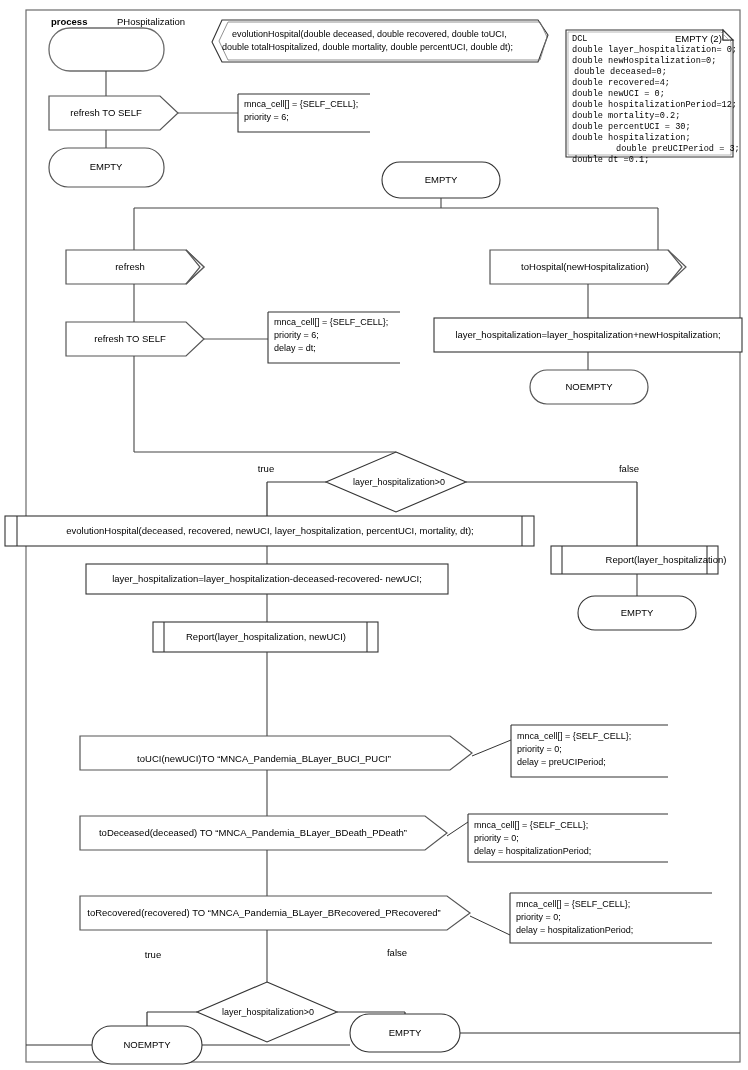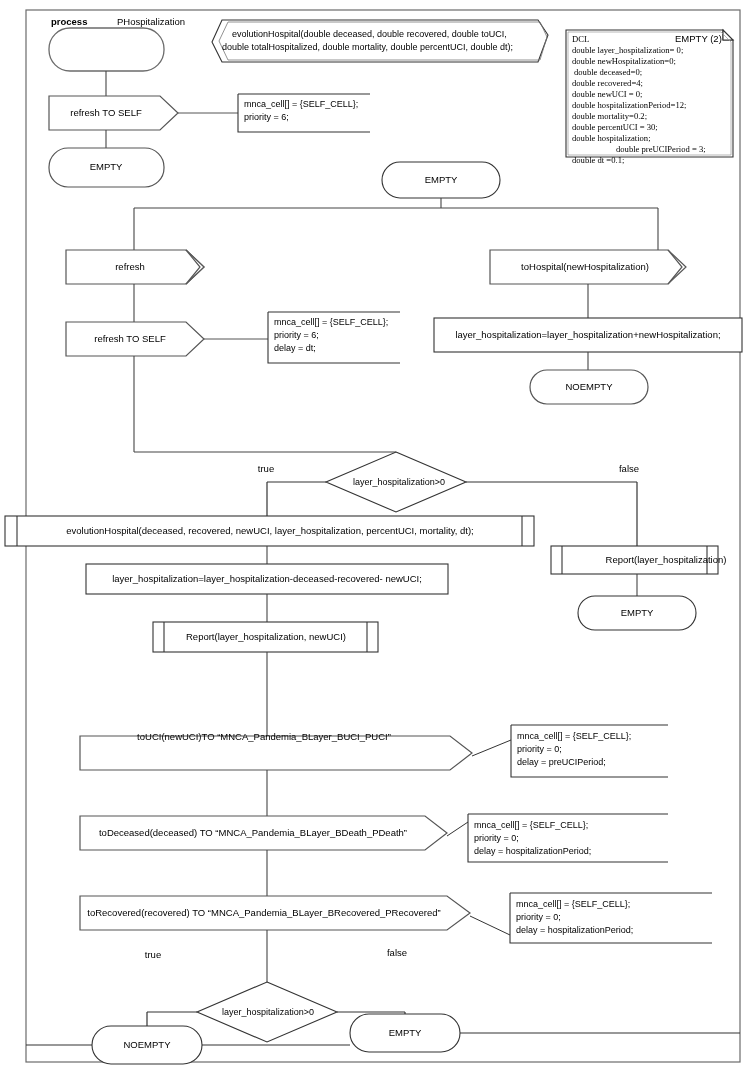--- a/index.html
+++ b/index.html
@@ -38,21 +38,21 @@
   .note-text {
     position: absolute;
     font-family: "Liberation Sans", sans-serif;
     font-size: 9px;
     line-height: 11.5px;
     color: #000;
     white-space: pre;
   }
   .dcl-text {
     position: absolute;
-    font-family: Liberation Serif, serif;
+    font-family: Liberation Mono, monospace;
     font-size: 8.6px;
     line-height: 11.4px;
     color: #000;
     white-space: pre;
   }
   .hdr {
     position: absolute;
     font-size: 9.5px;
   }
 </style>
@@ -210,21 +210,21 @@
   <div class="lbl center" style="left:399px; top:476px; font-size:9px;">layer_hospitalization&gt;0</div>
   <div class="lbl center" style="left:266px; top:463px;">true</div>
   <div class="lbl center" style="left:629px; top:463px;">false</div>
 
   <div class="lbl center" style="left:270px; top:525px;">evolutionHospital(deceased, recovered, newUCI, layer_hospitalization, percentUCI, mortality, dt);</div>
   <div class="lbl center" style="left:267px; top:573px;">layer_hospitalization=layer_hospitalization-deceased-recovered- newUCI;</div>
   <div class="lbl center" style="left:266px; top:631px;">Report(layer_hospitalization, newUCI)</div>
   <div class="lbl center" style="left:666px; top:554px;">Report(layer_hospitalization)</div>
   <div class="lbl center" style="left:637px; top:607px;">EMPTY</div>
 
-  <div class="lbl center" style="left:264px; top:731px;">toUCI(newUCI)TO “MNCA_Pandemia_BLayer_BUCI_PUCI”</div>
+  <div class="lbl center" style="left:264px; top:753px;">toUCI(newUCI)TO “MNCA_Pandemia_BLayer_BUCI_PUCI”</div>
   <div class="lbl center" style="left:264px; top:907px;">toRecovered(recovered) TO “MNCA_Pandemia_BLayer_BRecovered_PRecovered”</div>
   <div class="lbl center" style="left:253px; top:827px;">toDeceased(deceased) TO “MNCA_Pandemia_BLayer_BDeath_PDeath”</div>
 
   <div class="lbl center" style="left:268px; top:1006px; font-size:9px;">layer_hospitalization&gt;0</div>
   <div class="lbl center" style="left:153px; top:949px;">true</div>
   <div class="lbl center" style="left:397px; top:947px;">false</div>
   <div class="lbl center" style="left:147px; top:1039px;">NOEMPTY</div>
   <div class="lbl center" style="left:405px; top:1027px;">EMPTY</div>
 
   <div class="note-text" style="left:244px; top:99px;">mnca_cell[] = {SELF_CELL};</div>

